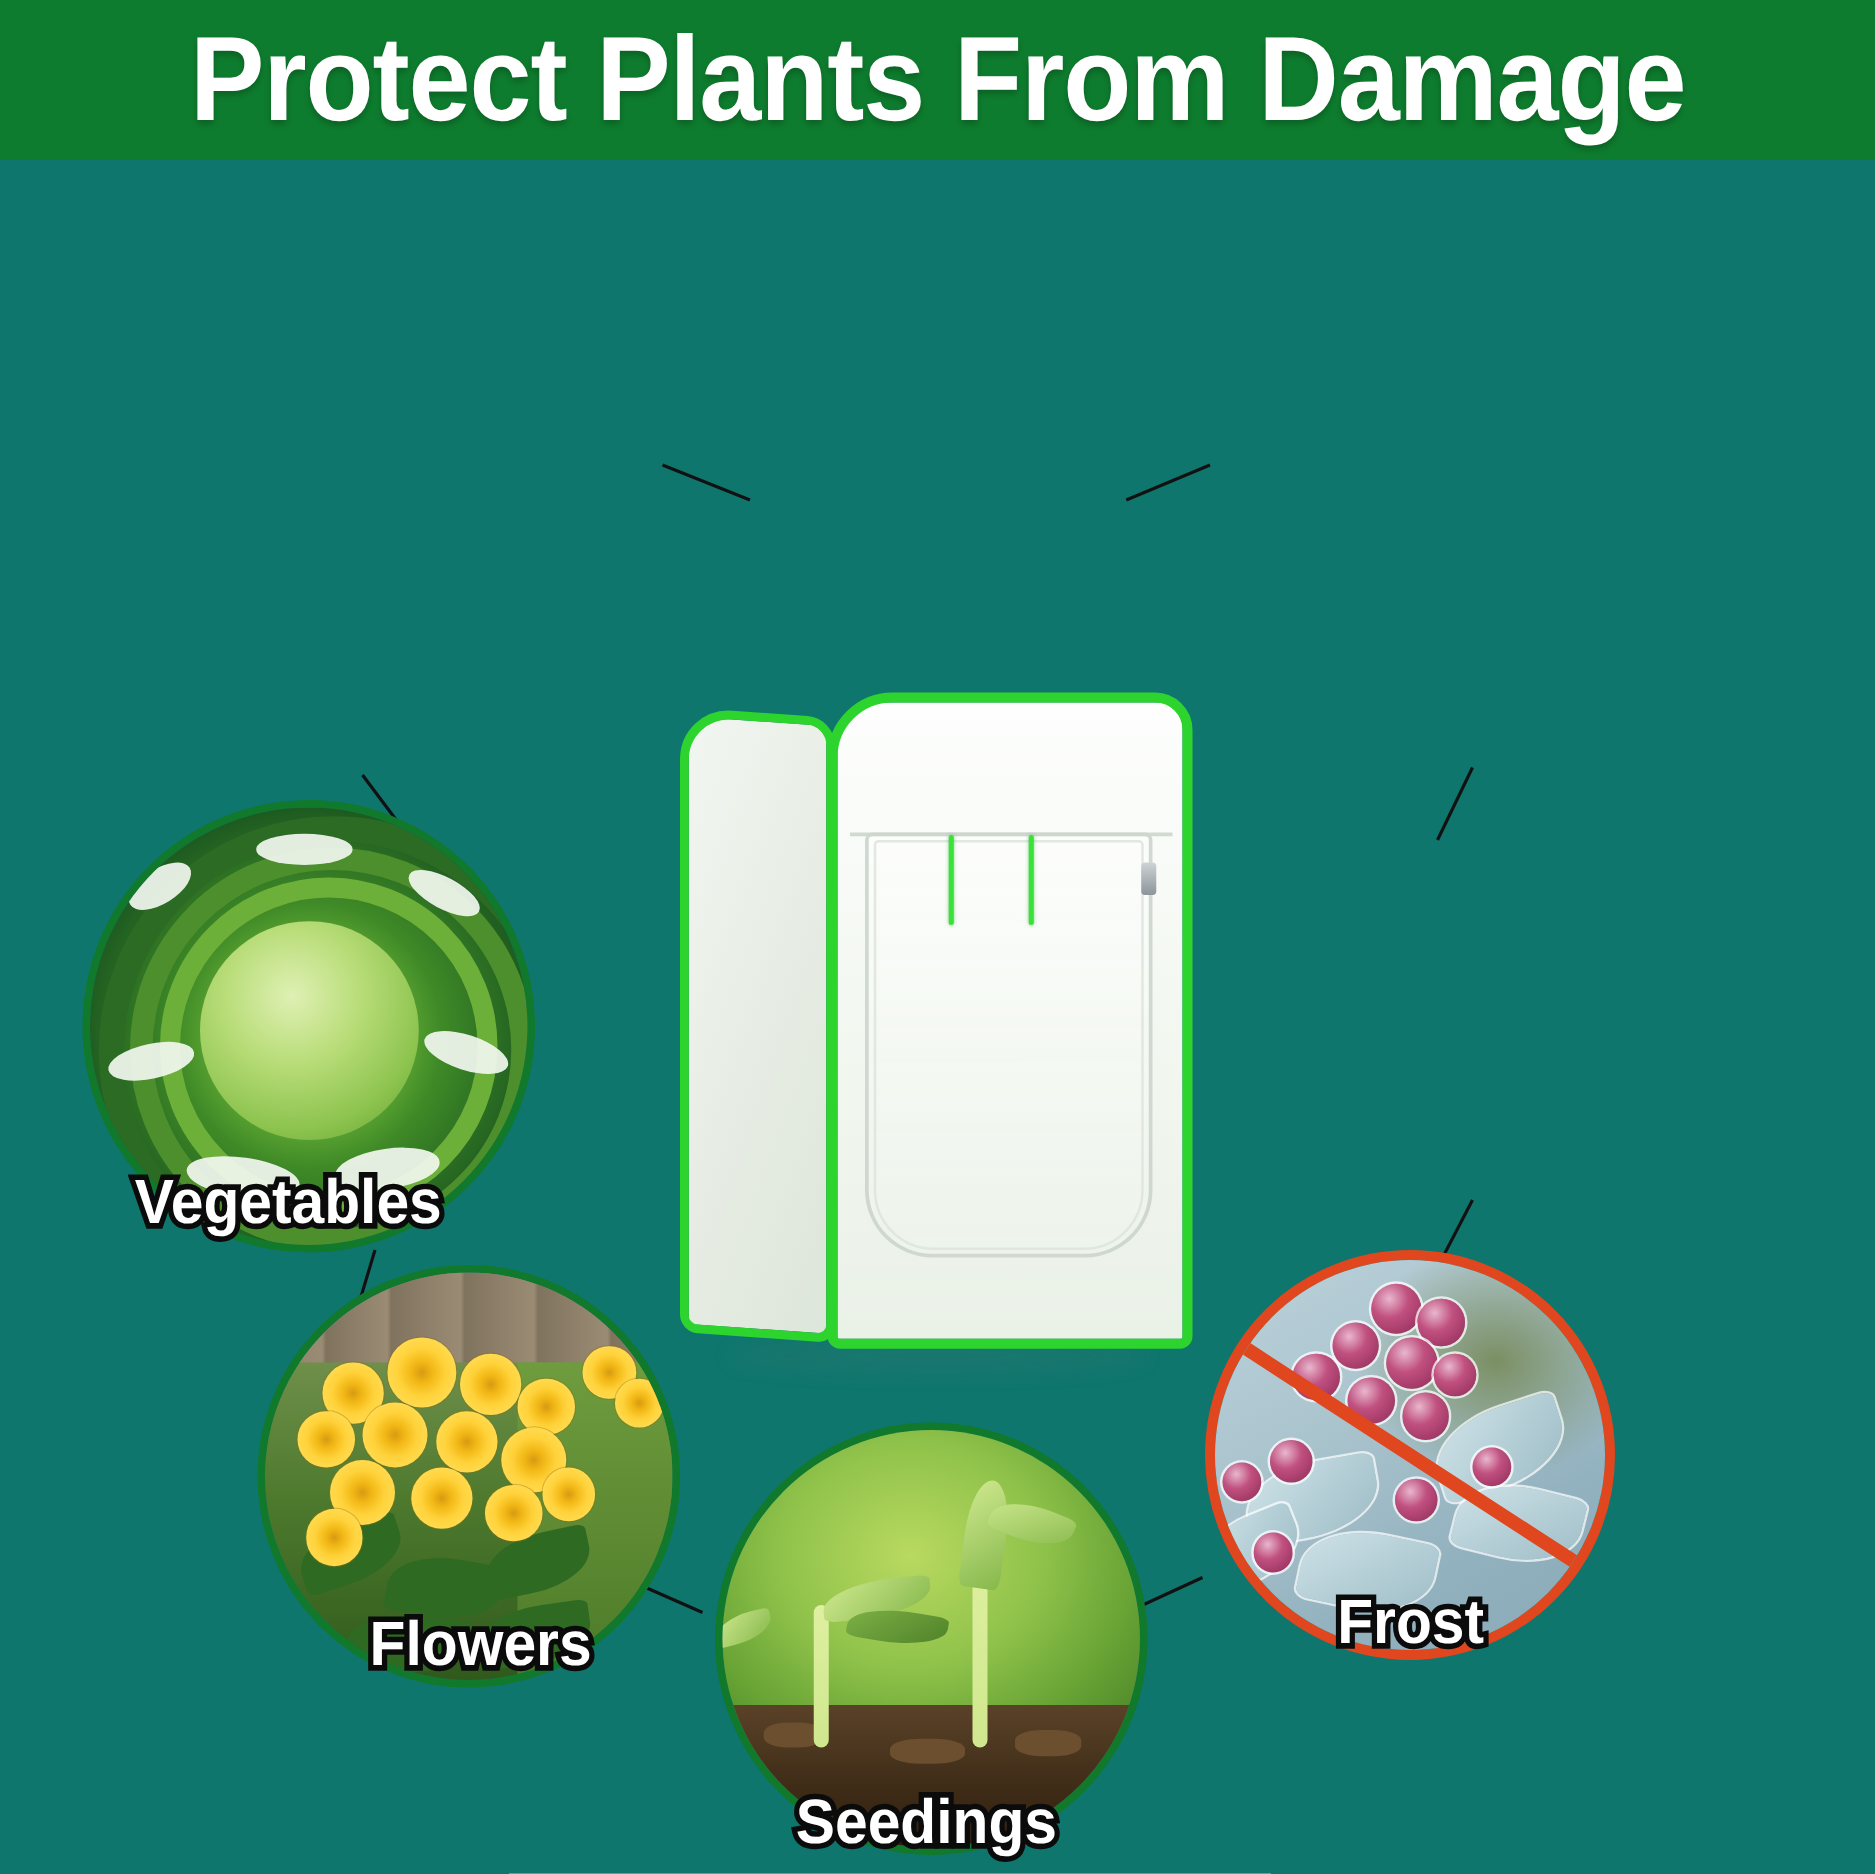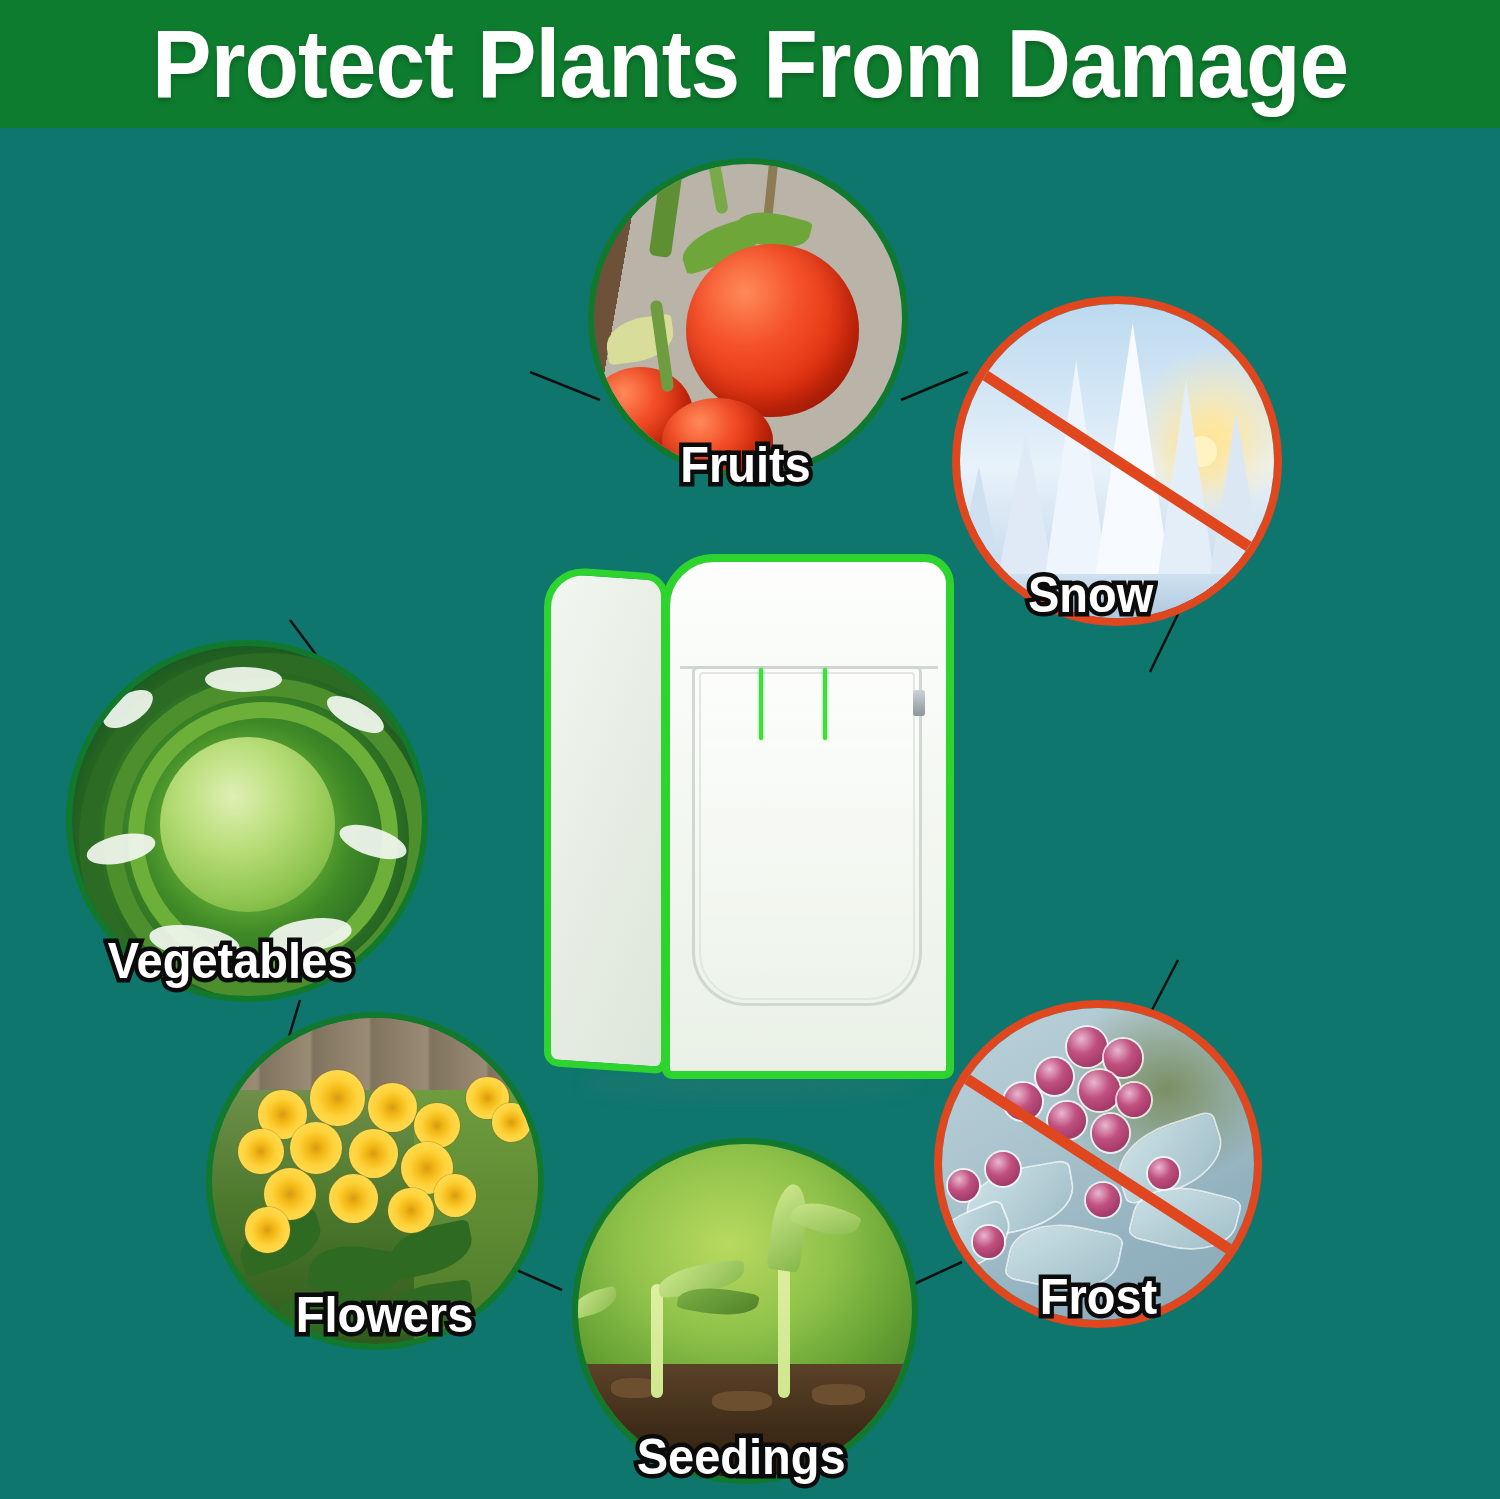--- a/index.html
+++ b/index.html
@@ -215,37 +215,20 @@
       <line x1="1178" y1="614" x2="1150" y2="672"></line>
       <line x1="1178" y1="960" x2="1152" y2="1010"></line>
       <line x1="962" y1="1262" x2="912" y2="1285"></line>
       <line x1="562" y1="1290" x2="512" y2="1268"></line>
       <line x1="300" y1="1000" x2="288" y2="1040"></line>
       <line x1="290" y1="620" x2="320" y2="660"></line>
     </g>
   </svg>
 
 
-  <div class="node good" style="left:588px;top:158px;width:320px;height:320px;">
-    <div class="disc">
-      <div class="art art-fruits">
-        <div class="stem" style="left:20%;top:-4%;width:7%;height:34%;transform:rotate(8deg);background:#5e8f33;"></div>
-        <div class="stem" style="left:38%;top:-6%;width:4%;height:22%;transform:rotate(-10deg);background:#7aa94a;"></div>
-        <div class="stem" style="left:56%;top:-6%;width:3%;height:30%;transform:rotate(6deg);background:#8d7b53;"></div>
-        <div class="calyx" style="left:28%;top:20%;width:28%;height:12%;transform:rotate(-18deg);"></div>
-        <div class="calyx" style="left:46%;top:16%;width:24%;height:11%;transform:rotate(14deg);"></div>
-        <div class="tomato" style="left:30%;top:26%;width:56%;height:56%;"></div>
-        <div class="tomato" style="left:-2%;top:66%;width:34%;height:30%;border-radius:50%;"></div>
-        <div class="tomato" style="left:22%;top:76%;width:36%;height:28%;border-radius:50%;"></div>
-        <div class="calyx" style="left:4%;top:50%;width:22%;height:14%;transform:rotate(-8deg);background:#d9dd9a;"></div>
-        <div class="stem" style="left:20%;top:44%;width:4%;height:30%;transform:rotate(-8deg);background:#6e9c3e;"></div>
-      </div>
-    </div>
-    <div class="node-label" style="left:88px;top:280px;">Fruits</div>
-  </div>
 
   <div class="node good" style="left:206px;top:1012px;width:338px;height:338px;">
     <div class="disc">
       <div class="art art-flowers">
         <div class="fence" style="left:0;top:0;width:100%;height:22%;background:linear-gradient(90deg,#8e8069 0%,#9a8b74 14%,#80735e 15%,#9a8b74 30%,#80735e 31%,#9a8b74 48%,#80735e 49%,#9a8b74 66%,#80735e 67%,#9a8b74 84%,#80735e 85%,#9a8b74 100%);"></div>
         <div class="grass" style="left:62%;top:22%;width:38%;height:78%;"></div>
         <div class="fl-leaf" style="left:8%;top:62%;width:26%;height:14%;transform:rotate(-18deg);"></div>
         <div class="fl-leaf" style="left:30%;top:70%;width:28%;height:15%;transform:rotate(10deg);"></div>
         <div class="fl-leaf" style="left:54%;top:64%;width:26%;height:14%;transform:rotate(-12deg);"></div>
         <div class="fl-leaf" style="left:20%;top:84%;width:30%;height:14%;transform:rotate(6deg);"></div>
@@ -301,39 +284,23 @@
         <div class="sprout-leaf" style="left:30%;top:43%;width:24%;height:8%;transform:rotate(10deg);background:linear-gradient(140deg,#7fb347,#4d7f27);"></div>
         <div class="sprout-stem" style="left:60%;top:28%;width:3.4%;height:48%;"></div>
         <div class="sprout-leaf" style="left:58%;top:12%;width:10%;height:26%;transform:rotate(8deg);border-radius:70% 70% 18% 18%;"></div>
         <div class="sprout-leaf" style="left:64%;top:18%;width:20%;height:9%;transform:rotate(22deg);"></div>
         <div class="sprout-leaf" style="left:-2%;top:44%;width:14%;height:7%;transform:rotate(-14deg);"></div>
       </div>
     </div>
     <div class="node-label" style="left:58px;top:292px;">Seedings</div>
   </div>
 
-  <div class="node bad" style="left:952px;top:296px;width:330px;height:330px;">
-    <div class="disc">
-      <div class="art art-snow">
-        <div class="sun" style="left:72%;top:42%;width:10%;height:10%;"></div>
-        <div class="snowtree" style="left:10%;top:40%;width:22%;height:58%;clip-path:polygon(50% 0,100% 100%,0 100%);background:#dfeaf6;"></div>
-        <div class="snowtree" style="left:26%;top:18%;width:22%;height:76%;clip-path:polygon(50% 0,100% 100%,0 100%);background:#eef5fc;"></div>
-        <div class="snowtree" style="left:42%;top:6%;width:26%;height:88%;clip-path:polygon(50% 0,100% 100%,0 100%);background:#f7fbff;"></div>
-        <div class="snowtree" style="left:62%;top:24%;width:20%;height:70%;clip-path:polygon(50% 0,100% 100%,0 100%);background:#e4eef8;"></div>
-        <div class="snowtree" style="left:78%;top:34%;width:20%;height:62%;clip-path:polygon(50% 0,100% 100%,0 100%);background:#dbe8f4;"></div>
-        <div class="snowtree" style="left:-4%;top:52%;width:20%;height:48%;clip-path:polygon(50% 0,100% 100%,0 100%);background:#cfe0f0;"></div>
-        <div style="position:absolute;left:0;bottom:0;width:100%;height:14%;background:linear-gradient(180deg,#cfe1f1,#aec8de);"></div>
-      </div>
-      <div class="slash"></div>
-    </div>
-    <div class="node-label" style="left:72px;top:272px;">Snow</div>
-  </div>
-
-
-  <div class="node bad" style="left:934px;top:1000px;width:328px;height:328px;">
+
+
+  <div class="node bad" style="left:964px;top:1000px;width:328px;height:328px;">
     <div class="disc">
       <div class="art art-frost">
         <div class="frostleaf" style="left:56%;top:38%;width:34%;height:20%;transform:rotate(-18deg);"></div>
         <div class="frostleaf" style="left:62%;top:58%;width:32%;height:19%;transform:rotate(14deg);"></div>
         <div class="frostleaf" style="left:8%;top:52%;width:34%;height:19%;transform:rotate(-10deg);"></div>
         <div class="frostleaf" style="left:22%;top:70%;width:34%;height:20%;transform:rotate(12deg);"></div>
         <div class="frostleaf" style="left:-4%;top:66%;width:26%;height:16%;transform:rotate(-22deg);"></div>
         <div class="berry" style="left:40%;top:6%;width:13%;height:13%;"></div>
         <div class="berry" style="left:52%;top:10%;width:12%;height:12%;"></div>
         <div class="berry" style="left:30%;top:16%;width:12%;height:12%;"></div>

